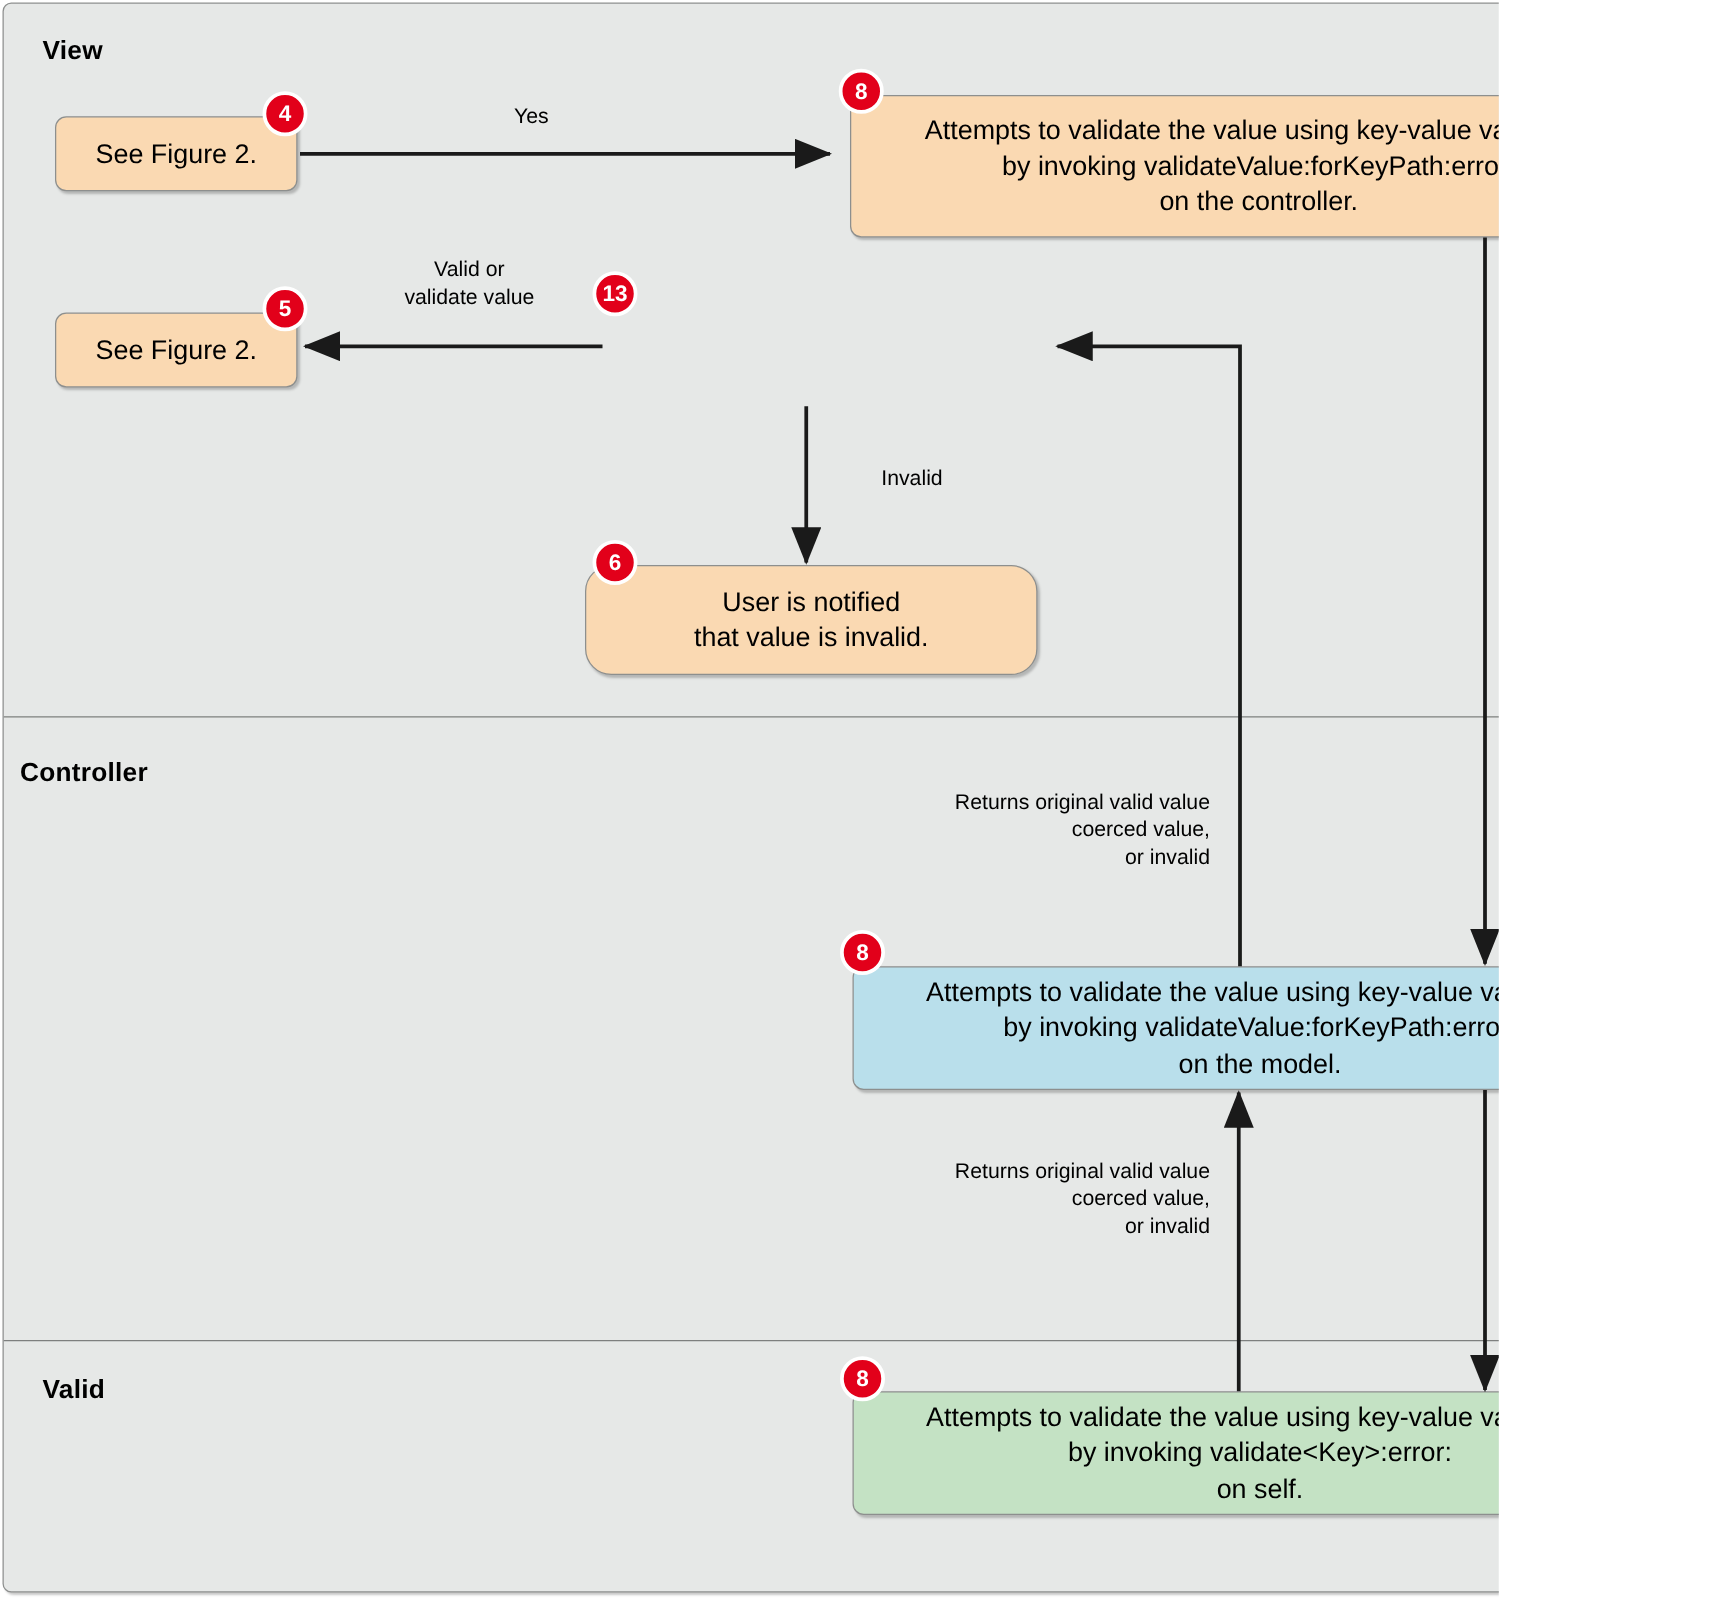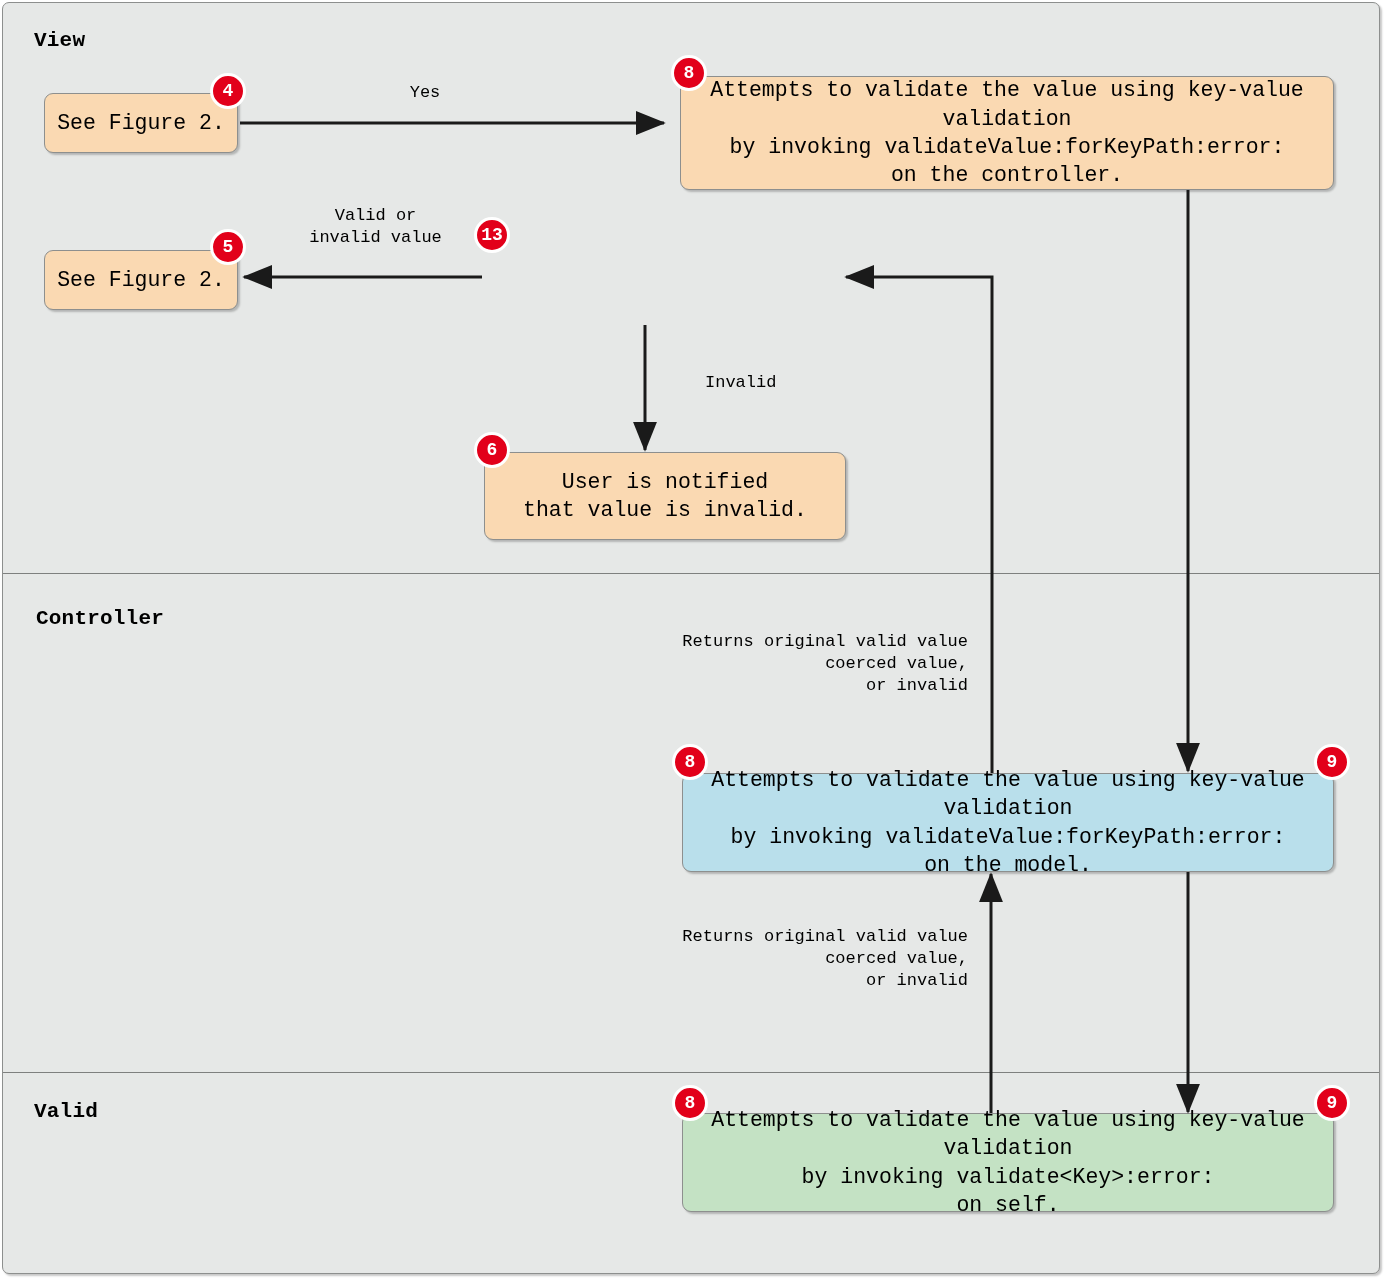--- a/index.html
+++ b/index.html
@@ -2,24 +2,24 @@
 <html><head>
 <meta charset="utf-8">
 <style>
   html, body {
     margin: 0;
     padding: 0;
     background: #ffffff;
   }
   #canvas {
     position: relative;
-    width: 1386px;
+    width: 1199px;
     height: 1280px;
     overflow: hidden;
-    font-family: Liberation Mono, monospace;
+    font-family: Liberation Sans, sans-serif;
   }
   .frame {
     position: absolute;
     left: 2px;
     top: 2px;
     width: 1378px;
     height: 1272px;
     background: #e6e8e7;
     border: 1px solid #8d8f8e;
     border-radius: 7px;
@@ -99,21 +99,21 @@
 </head>
 <body>
 
 <div id="canvas">
   <div class="frame"></div>
 
   <div class="band-divider" style="top:573px;"></div>
   <div class="band-divider" style="top:1072px;"></div>
 
   <div class="band-label" style="left:34px; top:29px;">View</div>
-  <div class="band-label" style="left:36px; top:607px;">Controller</div>
+  <div class="band-label" style="left:16px; top:607px;">Controller</div>
   <div class="band-label" style="left:34px; top:1100px;">Valid</div>
 
   <svg class="links" viewBox="0 0 1386 1280">
     <defs>
       <marker id="ah" markerWidth="10" markerHeight="8" refX="9.4" refY="4" orient="auto" markerUnits="strokeWidth">
         <path d="M0,0 L10,4 L0,8 Z" fill="#1a1a1a"></path>
       </marker>
     </defs>
 
     <line x1="240" y1="123" x2="664" y2="123" stroke="#1a1a1a" stroke-width="3" marker-end="url(#ah)"></line>
@@ -143,21 +143,21 @@
 
   <div class="node orange" style="left:680px; top:76px; width:654px; height:114px;">
     <span class="node-text">Attempts to validate the value using key-value validation
 by invoking validateValue:forKeyPath:error:
 on the controller.</span>
   </div>
   <div class="badge" style="left:671px; top:55px;">8</div>
 
   <div class="badge" style="left:474px; top:217px;">13</div>
 
-  <div class="node orange" style="left:484px; top:452px; width:362px; height:88px;">
+  <div class="node orange" style="left:468px; top:452px; width:362px; height:88px;border-radius:21px;">
     <span class="node-text">User is notified
 that value is invalid.</span>
   </div>
   <div class="badge" style="left:474px; top:432px;">6</div>
 
   <div class="node blue" style="left:682px; top:773px; width:652px; height:99px;">
     <span class="node-text">Attempts to validate the value using key-value validation
 by invoking validateValue:forKeyPath:error:
 on the model.</span>
   </div>
@@ -168,21 +168,21 @@
     <span class="node-text">Attempts to validate the value using key-value validation
 by invoking validate&lt;Key&gt;:error:
 on self.</span>
   </div>
   <div class="badge" style="left:672px; top:1085px;">8</div>
   <div class="badge" style="left:1314px; top:1085px;">9</div>
 
   <div class="edge-label center" style="left:370px; top:82px; width:110px;">Yes</div>
 
   <div class="edge-label center" style="left:268px; top:205px; width:215px;">Valid or
-invalid value</div>
+validate value</div>
 
   <div class="edge-label" style="left:673px; top:372px; width:160px;margin-left:32px;">Invalid</div>
 
   <div class="edge-label right" style="left:600px; top:631px; width:368px;">Returns original valid value
 coerced value,
 or invalid</div>
 
   <div class="edge-label right" style="left:600px; top:926px; width:368px;">Returns original valid value
 coerced value,
 or invalid</div>

